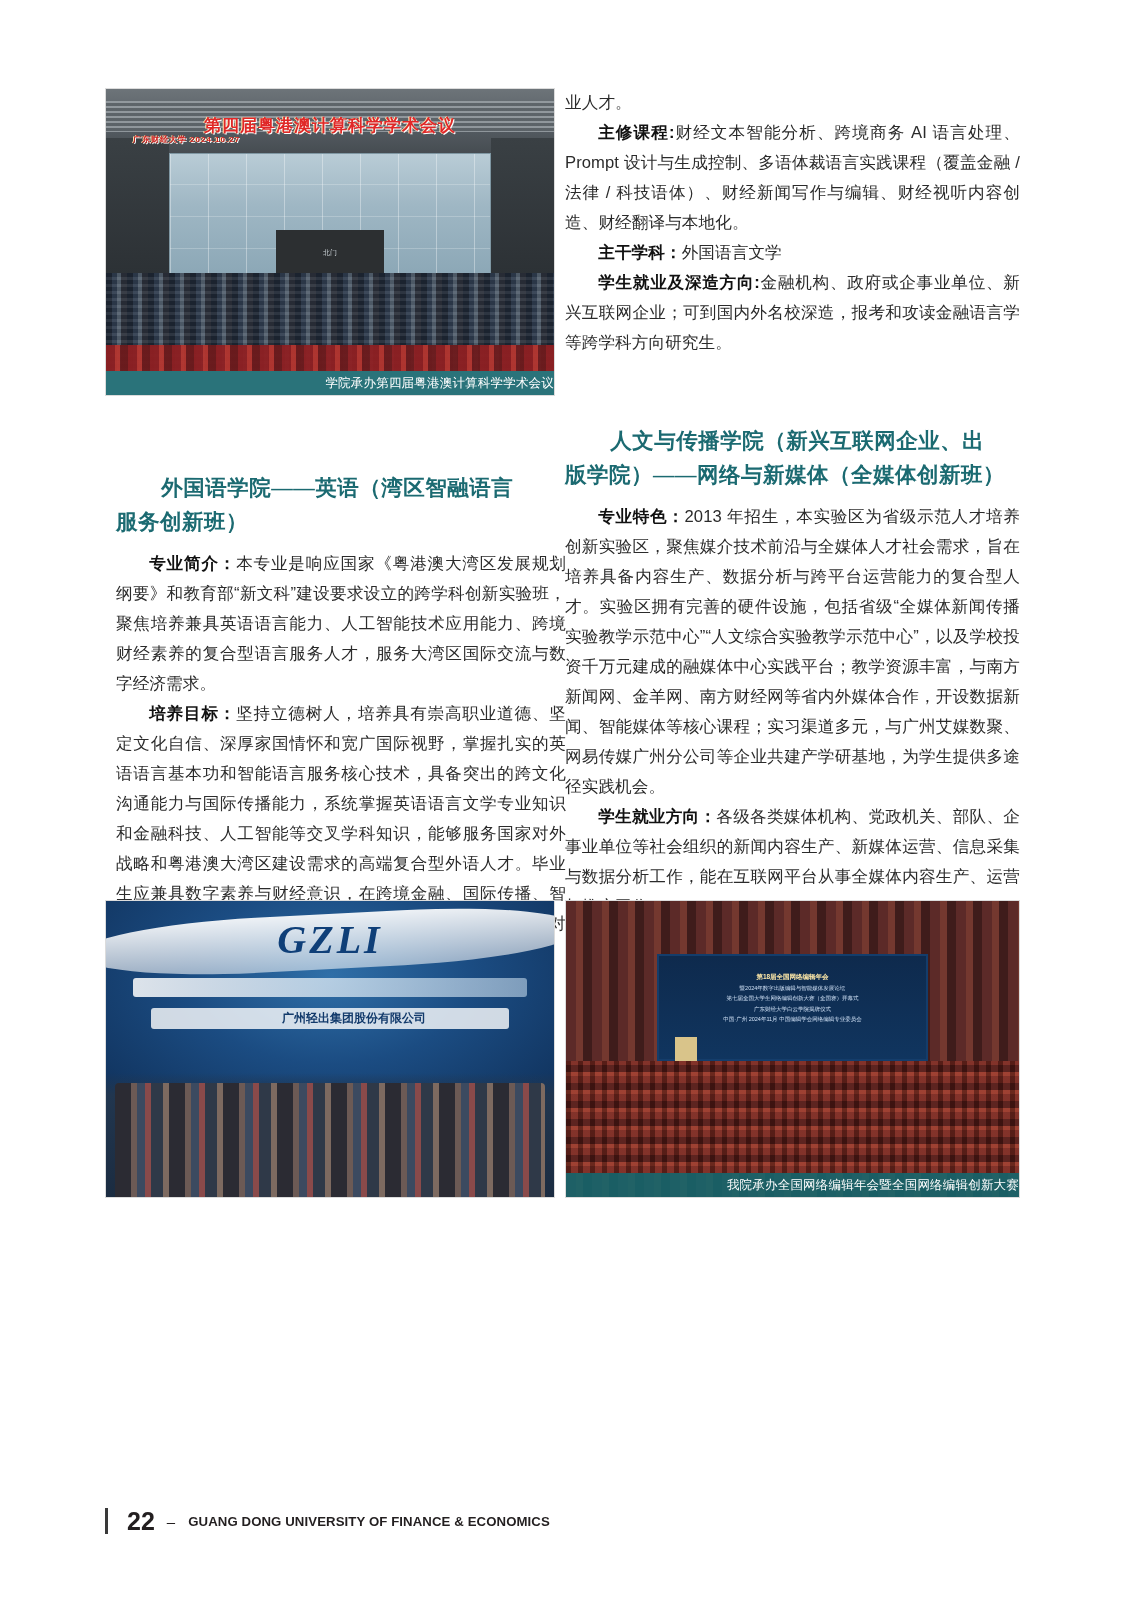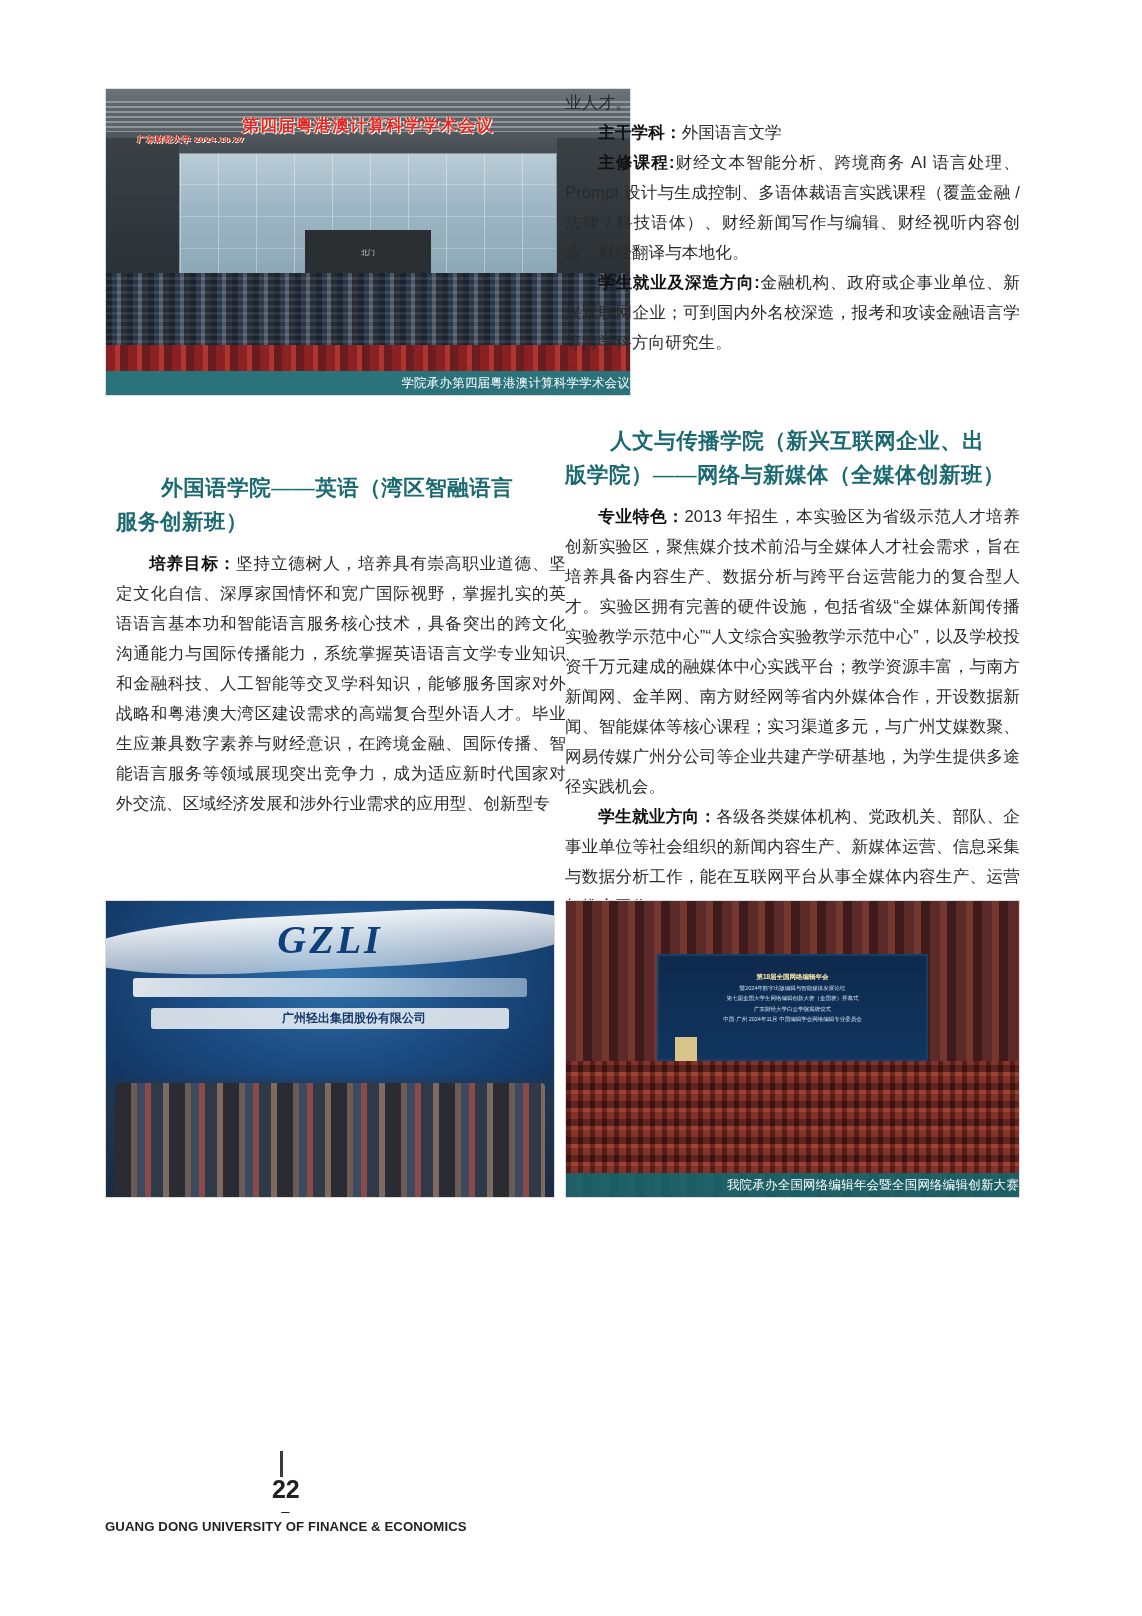--- a/index.html
+++ b/index.html
@@ -33,21 +33,21 @@
     font-size: 12.5px;
     line-height: 24px;
     text-align: right;
     padding-right: 0;
     letter-spacing: .2px;
     white-space: nowrap;
   }
 
   
   #photo-conference {
-    position:absolute; left:105px; top:88px; width:526px; height:308px;
+    position:absolute; left:105px; top:88px; width:450px; height:308px;
     border:1px solid #dcdcdc;
   }
   .conf-sky {
     position:absolute; left:0; top:0; right:0; height:26%;
     background: linear-gradient(180deg,#6d7479 0%,#565d63 45%,#3d4348 100%);
   }
   .conf-louvers {
     position:absolute; left:0; top:4%; right:0; height:10%;
     background: repeating-linear-gradient(180deg,#9aa1a6 0 2px,#5d6469 2px 5px);
     opacity:.85;
@@ -209,21 +209,21 @@
     text-justify:inter-ideograph;
     letter-spacing:.1px;
     color:#2b2b2b;
   }
   .body p.indent{ text-indent:2em; }
   .body b{ font-weight:bold; color:#111; }
 
   
   #footer{
     position:absolute; left:105px; bottom:82px;
-    display:flex; align-items:center; gap:0;flex-direction:column;
+    display:flex; align-items:center; gap:11px;
   }
   #footer .rule{
     display:inline-block; width:3px; height:26px; background:#3a3a3a; margin-right:8px;
   }
   #footer .pageno{
     font-family:"Liberation Sans", sans-serif;
     font-weight:bold; font-size:25px; color:#231f20; line-height:1;
   }
   #footer .dash{
     font-size:15px; color:#231f20; margin:0 2px 0 1px;
@@ -254,29 +254,30 @@
     <div class="caption-bar">学院承办第四届粤港澳计算科学学术会议</div>
   </div>
 
   <div class="col-left" style="top:424px;">
     <div class="section-title">
       <div class="ind">外国语学院——英语（湾区智融语言</div>
       <div>服务创新班）</div>
     </div>
 
     <div class="body" style="margin-top:10px;">
+      <p class="indent"><b>专业简介：</b><span>本专业是响应国家《粤港澳大湾区发展规划纲要》和教育部“新文科”建设要求设立的跨学科创新实验班，聚焦培养兼具英语语言能力、人工智能技术应用能力、跨境财经素养的复合型语言服务人才，服务大湾区国际交流与数字经济需求。</span></p>
       <p class="indent"><b>培养目标：</b><span>坚持立德树人，培养具有崇高职业道德、坚定文化自信、深厚家国情怀和宽广国际视野，掌握扎实的英语语言基本功和智能语言服务核心技术，具备突出的跨文化沟通能力与国际传播能力，系统掌握英语语言文学专业知识和金融科技、人工智能等交叉学科知识，能够服务国家对外战略和粤港澳大湾区建设需求的高端复合型外语人才。毕业生应兼具数字素养与财经意识，在跨境金融、国际传播、智能语言服务等领域展现突出竞争力，成为适应新时代国家对外交流、区域经济发展和涉外行业需求的应用型、创新型专</span></p>
     </div>
   </div>
 
   <div class="col-right" style="top:88px;">
     <div class="body">
       <p>业人才。</p>
+      <p class="indent"><b>主修课程:</b><span>财经文本智能分析、跨境商务 AI 语言处理、Prompt 设计与生成控制、多语体裁语言实践课程（覆盖金融 / 法律 / 科技语体）、财经新闻写作与编辑、财经视听内容创造、财经翻译与本地化。</span></p>
       <p class="indent"><b>主干学科：</b><span>外国语言文学</span></p>
-      <p class="indent"><b>主修课程:</b><span>财经文本智能分析、跨境商务 AI 语言处理、Prompt 设计与生成控制、多语体裁语言实践课程（覆盖金融 / 法律 / 科技语体）、财经新闻写作与编辑、财经视听内容创造、财经翻译与本地化。</span></p>
       <p class="indent"><b>学生就业及深造方向:</b><span>金融机构、政府或企事业单位、新兴互联网企业；可到国内外名校深造，报考和攻读金融语言学等跨学科方向研究生。</span></p>
     </div>
   </div>
 
   <div class="col-right" style="top:424px;">
     <div class="section-title">
       <div class="ind">人文与传播学院（新兴互联网企业、出</div>
       <div>版学院）——网络与新媒体（全媒体创新班）</div>
     </div>
 

